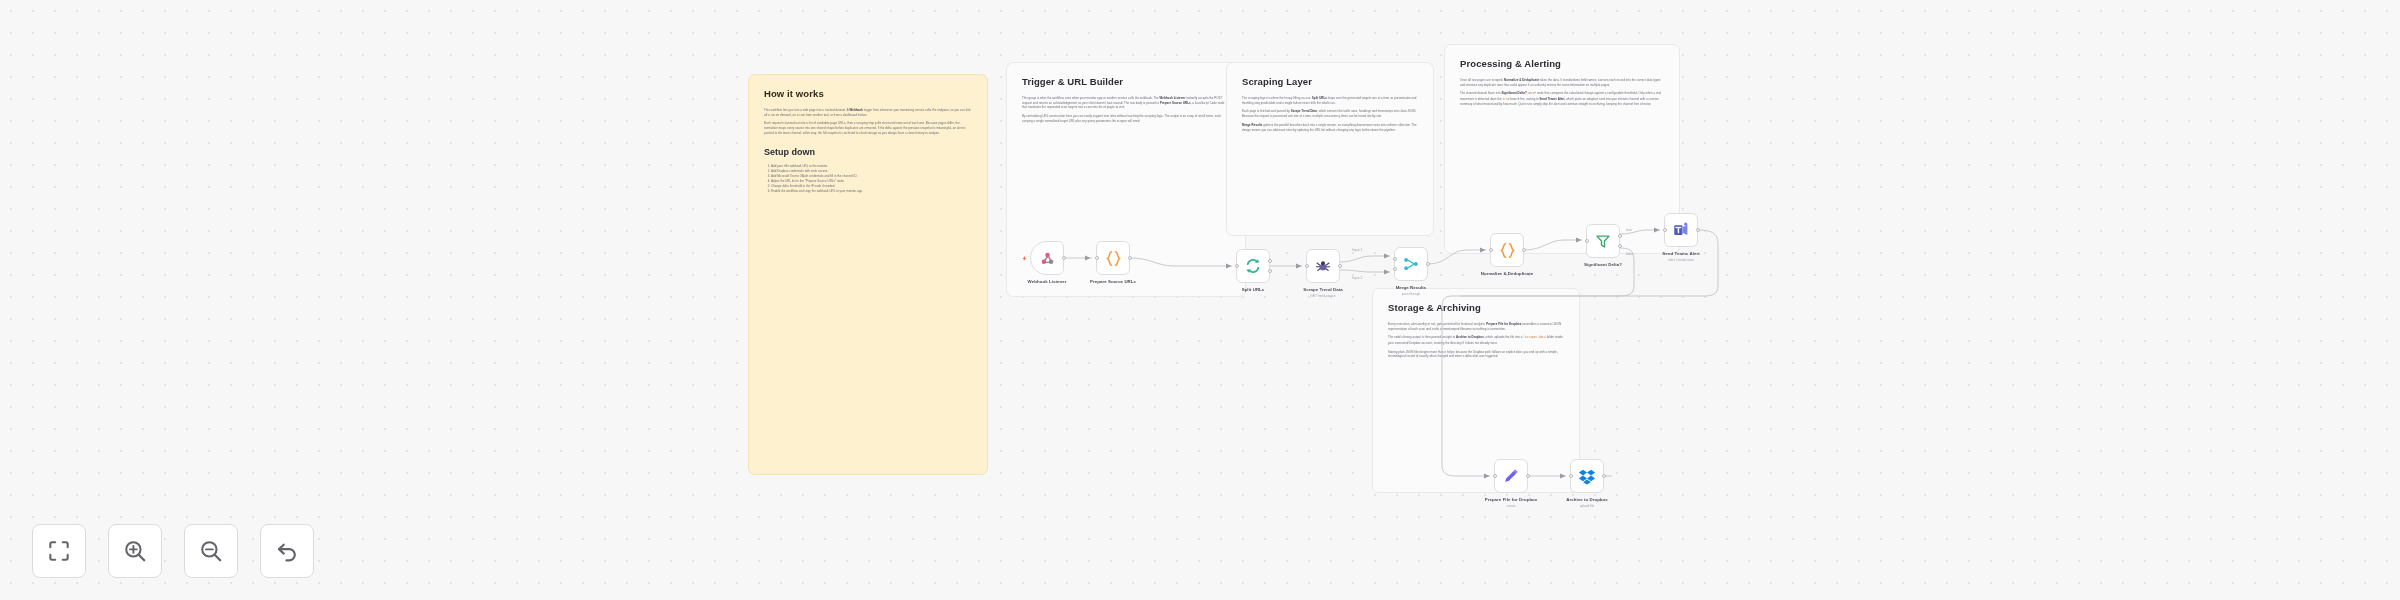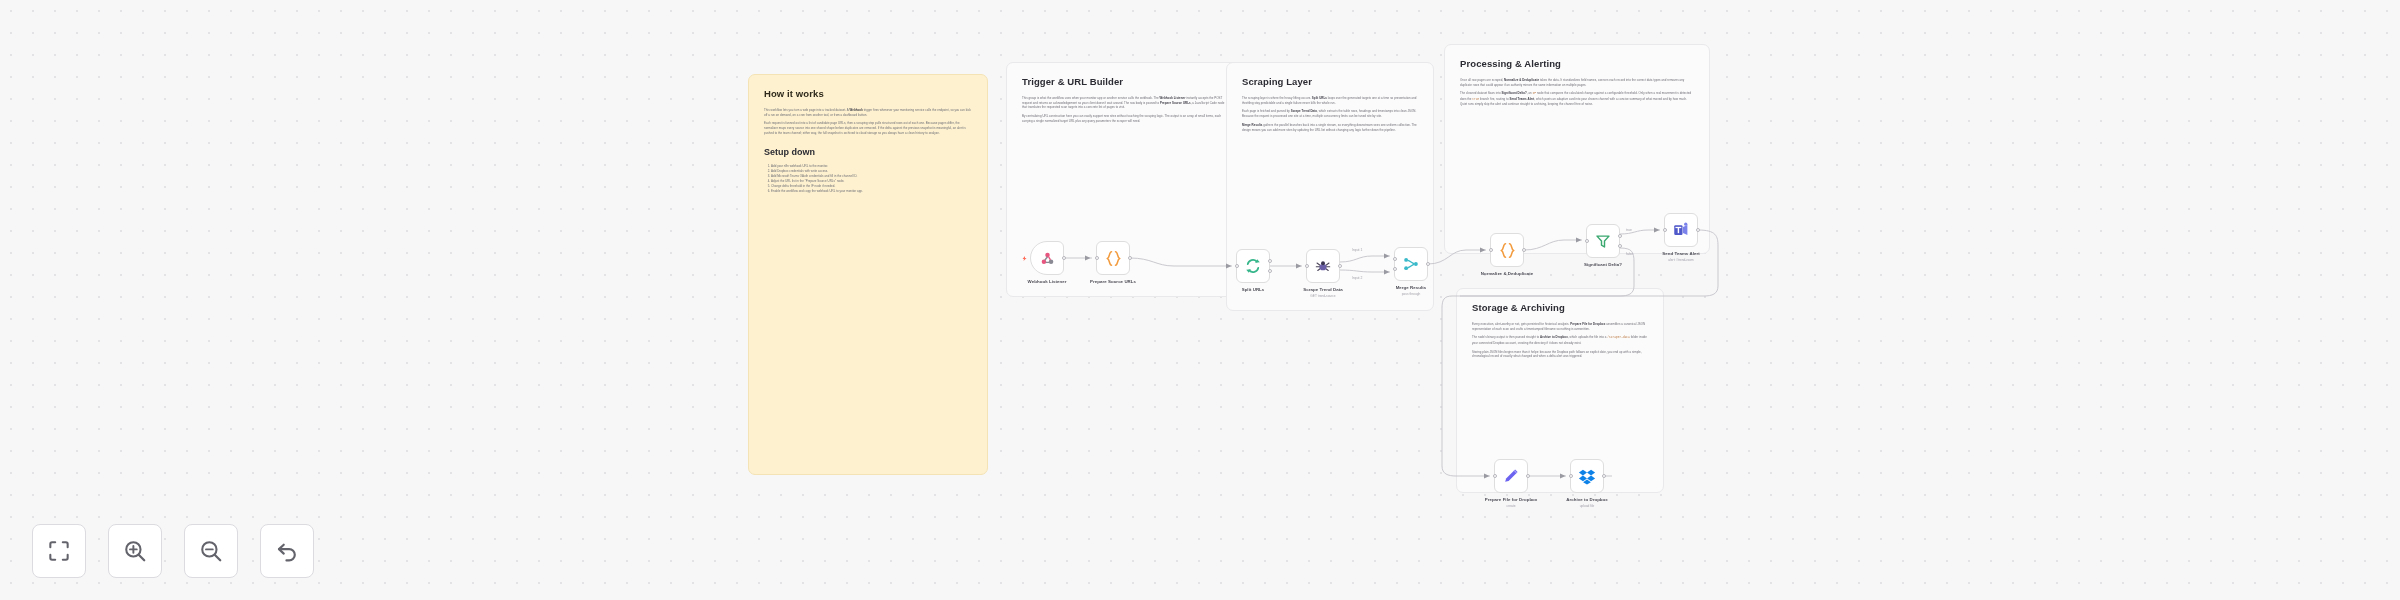--- a/index.html
+++ b/index.html
@@ -245,34 +245,34 @@
       <li>Enable the workflow and copy the webhook URL to your monitor app.</li>
     </ol>
   </div>
 
   <div class="sticky white" style="left:1006px; top:62px; width:240px; height:235px;">
     <div class="sticky-title">Trigger &amp; URL Builder</div>
     <p>This group is what the workflow uses when your monitor app or another service calls the webhook. The <b>Webhook Listener</b> instantly accepts the POST request and returns an acknowledgement so your client doesn't wait around. The raw body is passed to <b>Prepare Source URLs</b>, a JavaScript Code node that translates the requested scan targets into a concrete list of pages to visit.</p>
     <p>By centralizing URL construction here you can easily support new sites without touching the scraping logic. The output is an array of small items, each carrying a single normalized target URL plus any query parameters the scraper will need.</p>
   </div>
 
-  <div class="sticky white" style="left:1226px; top:62px; width:208px; height:249px;">
+  <div class="sticky white" style="left:1226px; top:62px; width:208px; height:174px;">
     <div class="sticky-title">Scraping Layer</div>
     <p>The scraping layer is where the heavy lifting occurs. <b>Split URLs</b> loops over the generated targets one at a time so presentation and throttling stay predictable and a single failure never kills the whole run.</p>
     <p>Each page is fetched and parsed by <b>Scrape Trend Data</b>, which extracts the table rows, headings and timestamps into clean JSON. Because the request is processed one site at a time, multiple concurrency limits can be tuned site by site.</p>
     <p><b>Merge Results</b> gathers the parallel branches back into a single stream, so everything downstream sees one uniform collection. The design means you can add more sites by updating the URL list without changing any logic further down the pipeline.</p>
   </div>
 
-  <div class="sticky white" style="left:1444px; top:44px; width:266px; height:210px;">
+  <div class="sticky white" style="left:1444px; top:44px; width:236px; height:210px;">
     <div class="sticky-title">Processing &amp; Alerting</div>
     <p>Once all raw pages are scraped, <b>Normalize &amp; Deduplicate</b> takes the data. It standardizes field names, coerces each record into the correct data types and removes any duplicate rows that could appear if an authority mirrors the same information on multiple pages.</p>
     <p>The cleaned dataset flows into <b>Significant Delta?</b>, an <code>IF</code> node that compares the calculated change against a configurable threshold. Only when a real movement is detected does the <code>true</code> branch fire, routing to <b>Send Teams Alert</b>, which posts an adaptive card into your chosen channel with a concise summary of what moved and by how much. Quiet runs simply skip the alert and continue straight to archiving, keeping the channel free of noise.</p>
   </div>
 
-  <div class="sticky white" style="left:1456px; top:288px; width:208px; height:205px;">
+  <div class="sticky white" style="left:1372px; top:288px; width:208px; height:205px;">
     <div class="sticky-title">Storage &amp; Archiving</div>
     <p>Every execution, alert-worthy or not, gets persisted for historical analysis. <b>Prepare File for Dropbox</b> assembles a canonical JSON representation of each scan and crafts a timestamped filename so nothing is overwritten.</p>
     <p>The node's binary output is then passed straight to <b>Archive to Dropbox</b>, which uploads the file into a <code>/scraper-data</code> folder inside your connected Dropbox account, creating the directory if it does not already exist.</p>
     <p>Storing plain JSON files begins more than it helps: because the Dropbox path follows an explicit date, you end up with a simple, chronological record of exactly what changed and when a delta alert was triggered.</p>
   </div>
 
   <div class="node trigger" style="left:1030px; top:241px;">
     <span class="trigger-spark">
       <svg width="5" height="5" viewBox="0 0 10 10">
           <polygon points="6,0 1,6 4,6 3,10 9,4 6,4" fill="#ff6d5a"></polygon>

